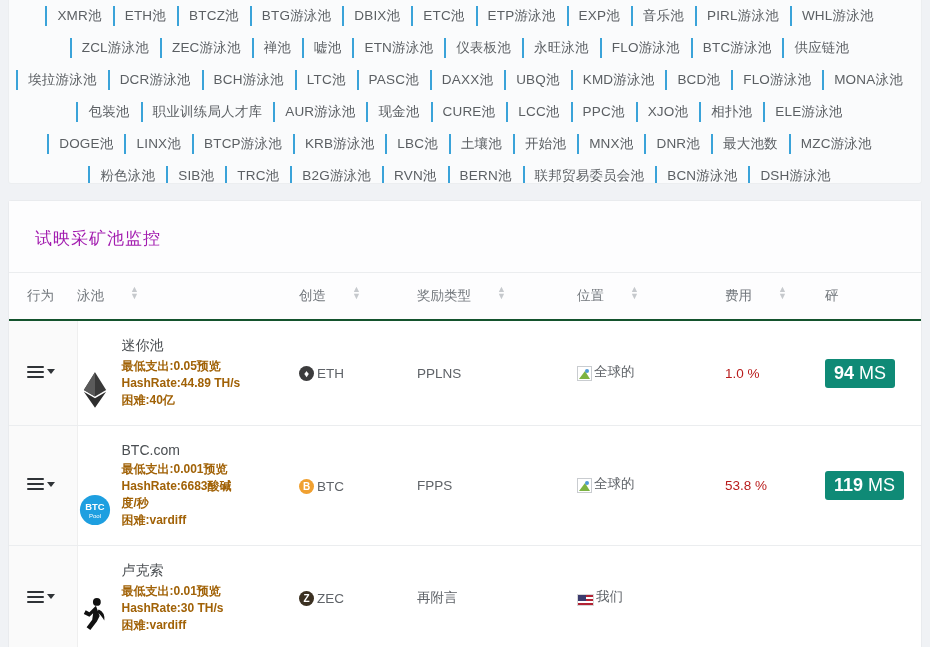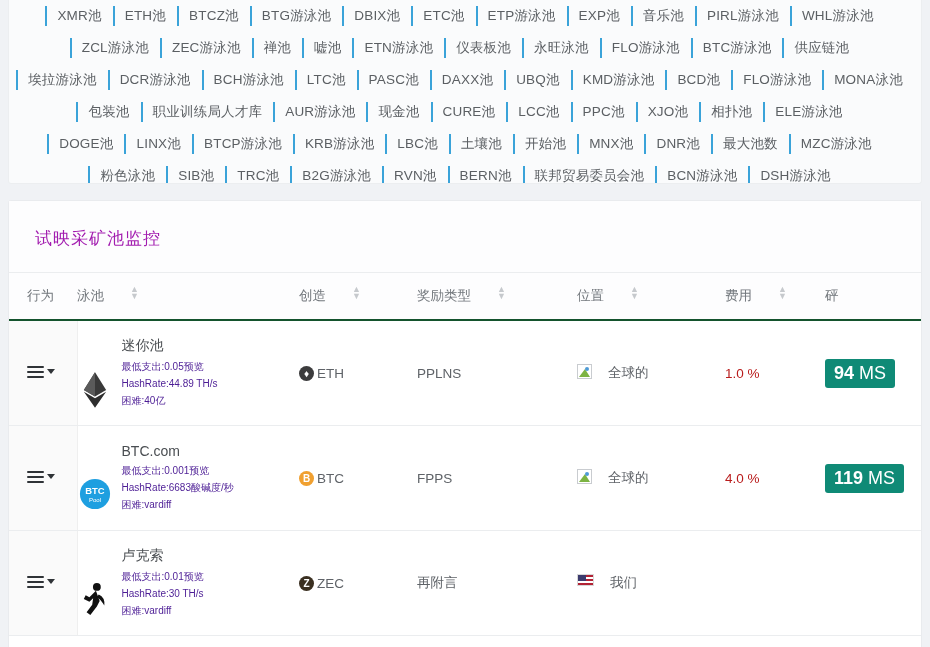--- a/index.html
+++ b/index.html
@@ -119,33 +119,33 @@
   .bars { display: inline-block; width: 17px; }
   .bars span { display:block; height:2px; background:#2f3337; margin-bottom:3px; border-radius:1px; }
   .bars span:last-child { margin-bottom:0; }
   .caret { width:0;height:0;border-left:4px solid transparent;border-right:4px solid transparent;border-top:5px solid #2f3337; }
 
   
   .poolcell { display: flex; gap: 10px; align-items: flex-end; }
   .logo { width: 34px; min-width: 34px; height: 38px; display:flex; align-items:center; justify-content:center; }
   .poolmeta { display: flex; flex-direction: column; }
   .poolname { font-size: 14px; color: #4a4e52; margin-bottom: 3px; }
-  .poolsub { font-size: 10px; color: #4c1d95; line-height: 17px; max-width: 124px; }
+  .poolsub { font-size: 12px; color: #a16207; line-height: 17px; max-width: 124px; font-weight: bold; }
 
   
   .coin { display: inline-flex; align-items: center; gap: 3px; }
   .coinmark {
     width: 15px; height: 15px; border-radius: 50%;
     display:inline-flex; align-items:center; justify-content:center;
     font-size: 10px; font-weight: bold; color:#fff;
   }
   .coinlabel { font-size: 13.5px; color: #5f6368; }
 
   
-  .loc { display: inline-flex; align-items: flex-start; gap: 16px; }
+  .loc { display: inline-flex; align-items: flex-end; gap: 2px; }
   .brokenimg {
     width: 15px; height: 15px; border: 1px solid #c9ccd0;
     position: relative; background: #fff; overflow: hidden;
   }
   .brokenimg::before {
     content:""; position:absolute; left:1px; bottom:1px;
     width:0;height:0;border-left:6px solid transparent;border-right:5px solid transparent;
     border-bottom:8px solid #7cb342;
   }
   .brokenimg::after {
@@ -386,21 +386,21 @@
             </td>
             <td><span class="coin">
                 <span class="coinmark" style="background:#f0a030">B</span>
                 <span class="coinlabel">BTC</span>
               </span></td>
             <td>FPPS</td>
             <td><span class="loc">
                 <span class="brokenimg"></span>
                 <span>全球的</span>
               </span></td>
-            <td><span class="fee">4.0 %</span></td>
+            <td><span class="fee">53.8 %</span></td>
             <td><span class="pingbadge" style="background:#0f8a76"><span>119</span> <span class="unit">MS</span></span></td>
           </tr>
           <tr>
             <td class="c-act"><span class="acticon">
                 <span class="bars">
                   <span></span>
                   <span></span>
                   <span></span>
                 </span>
                 <span class="caret"></span>

